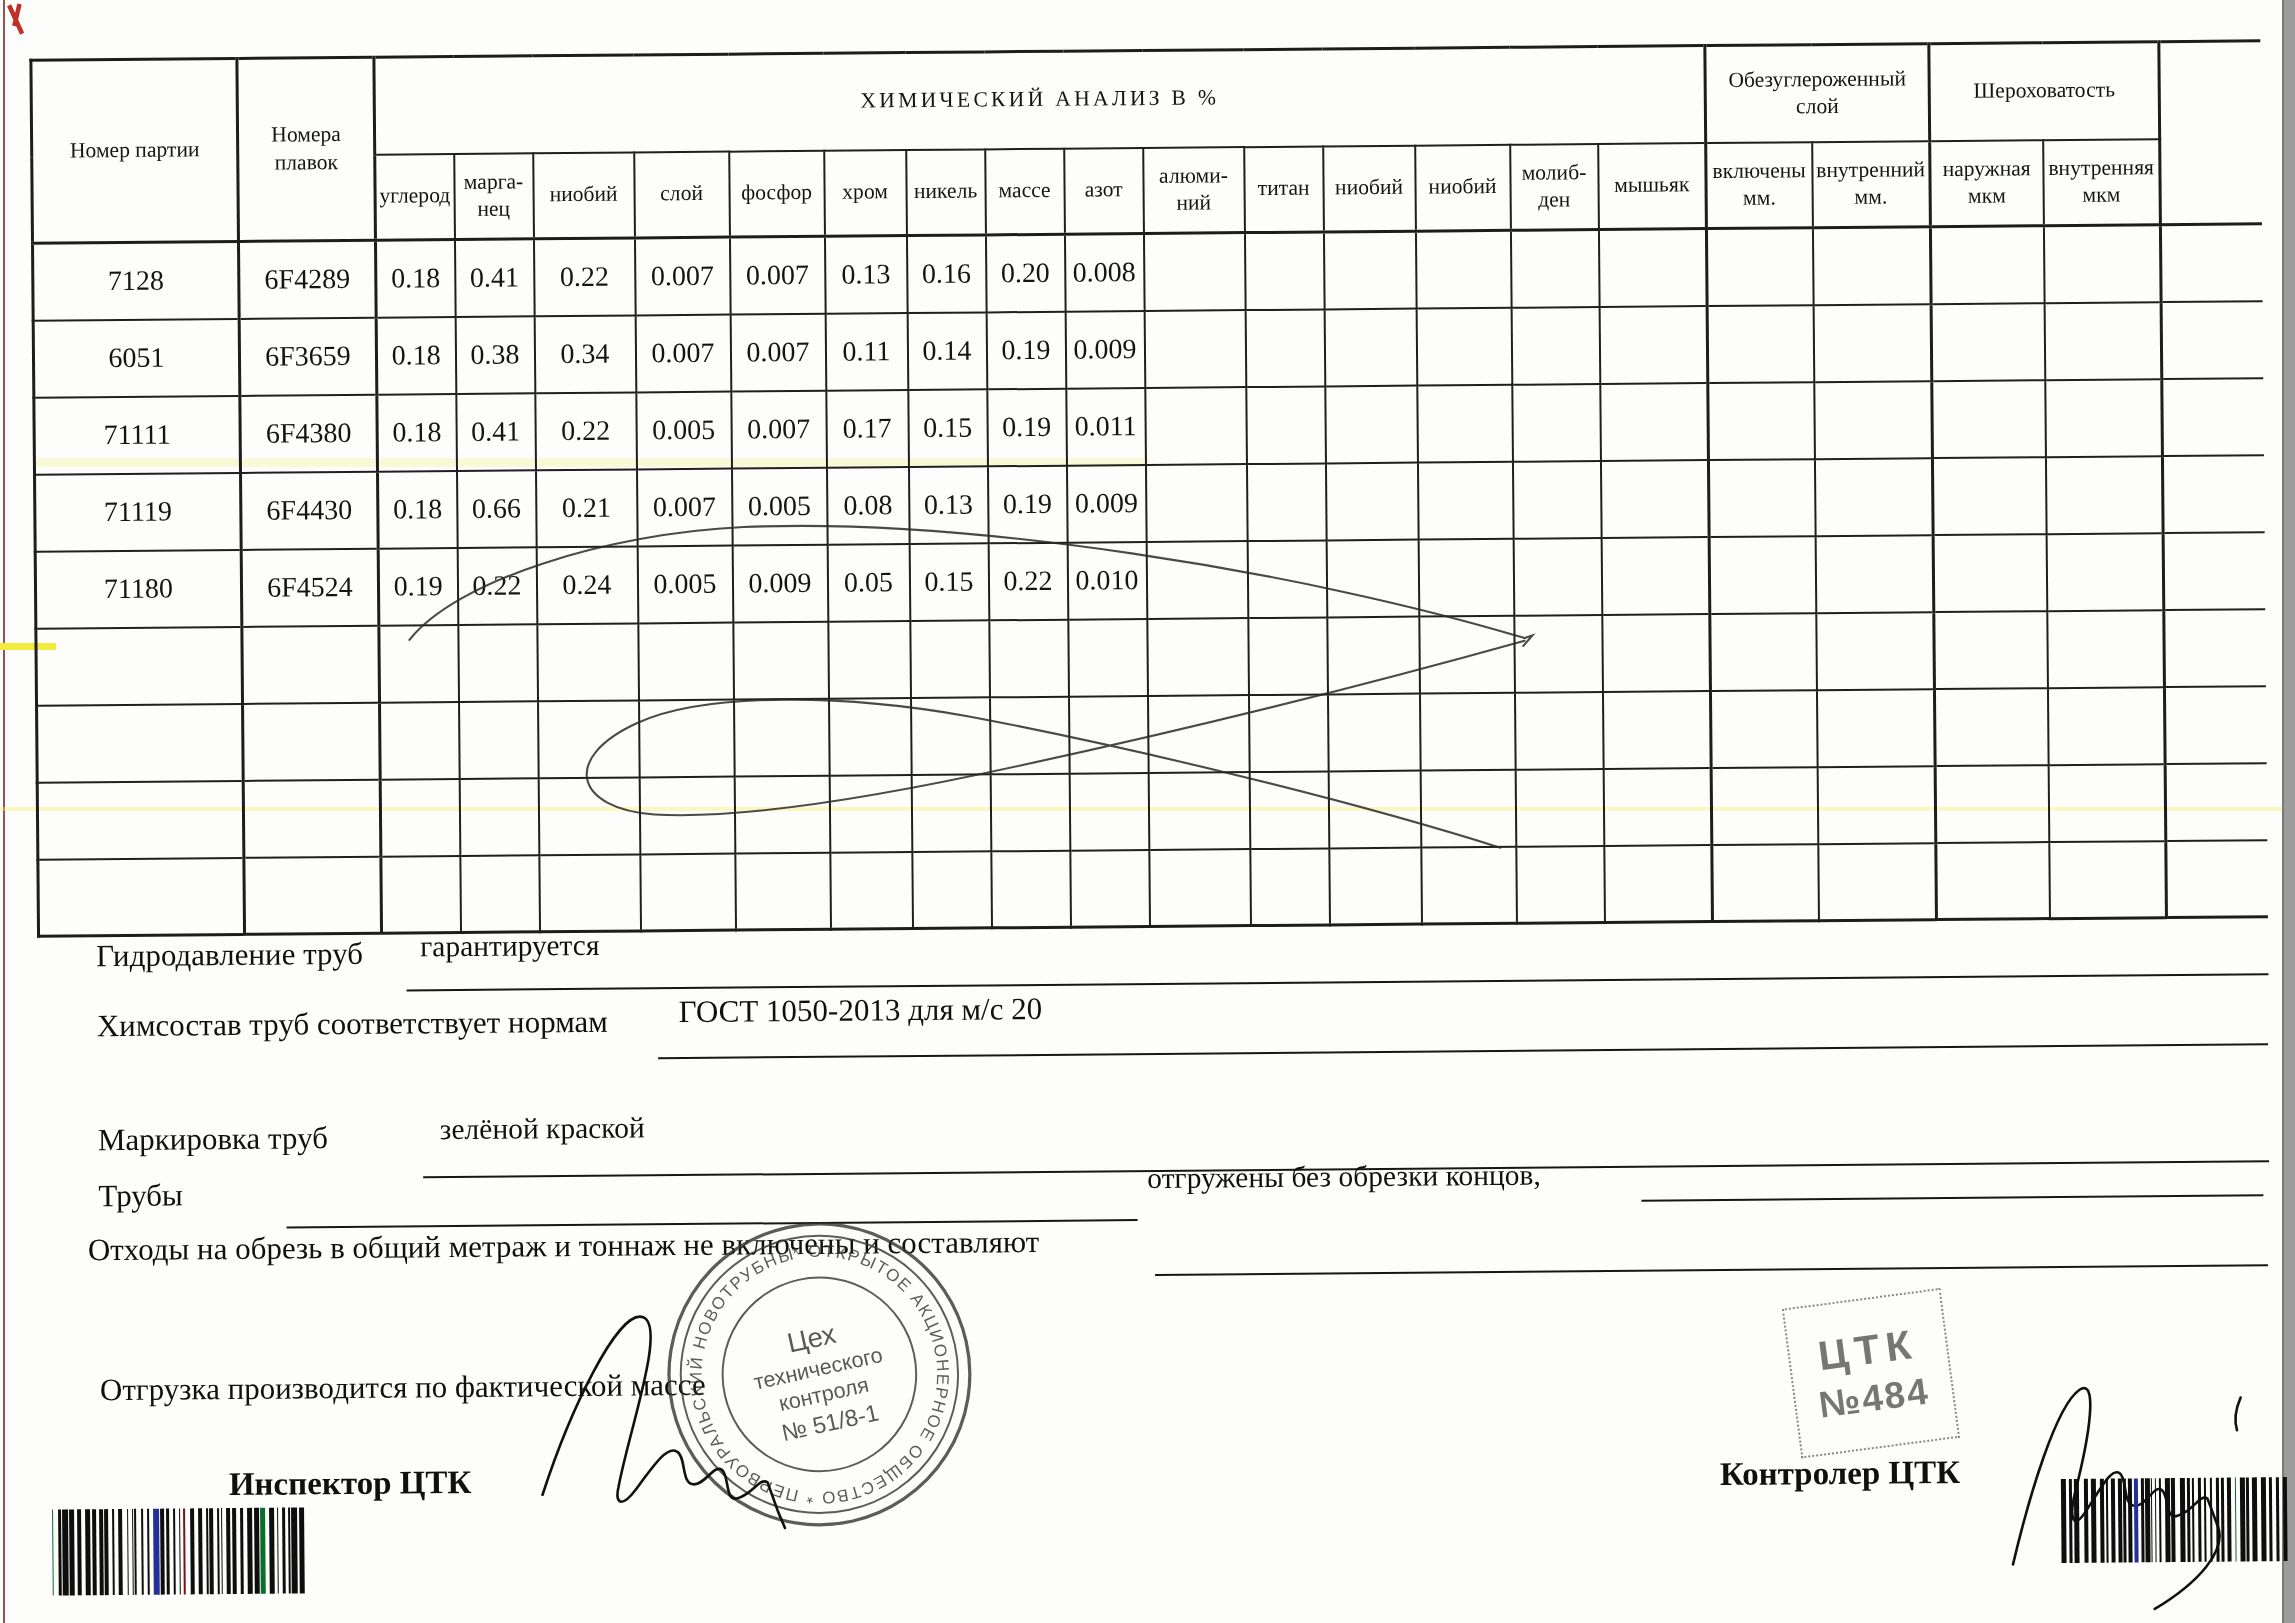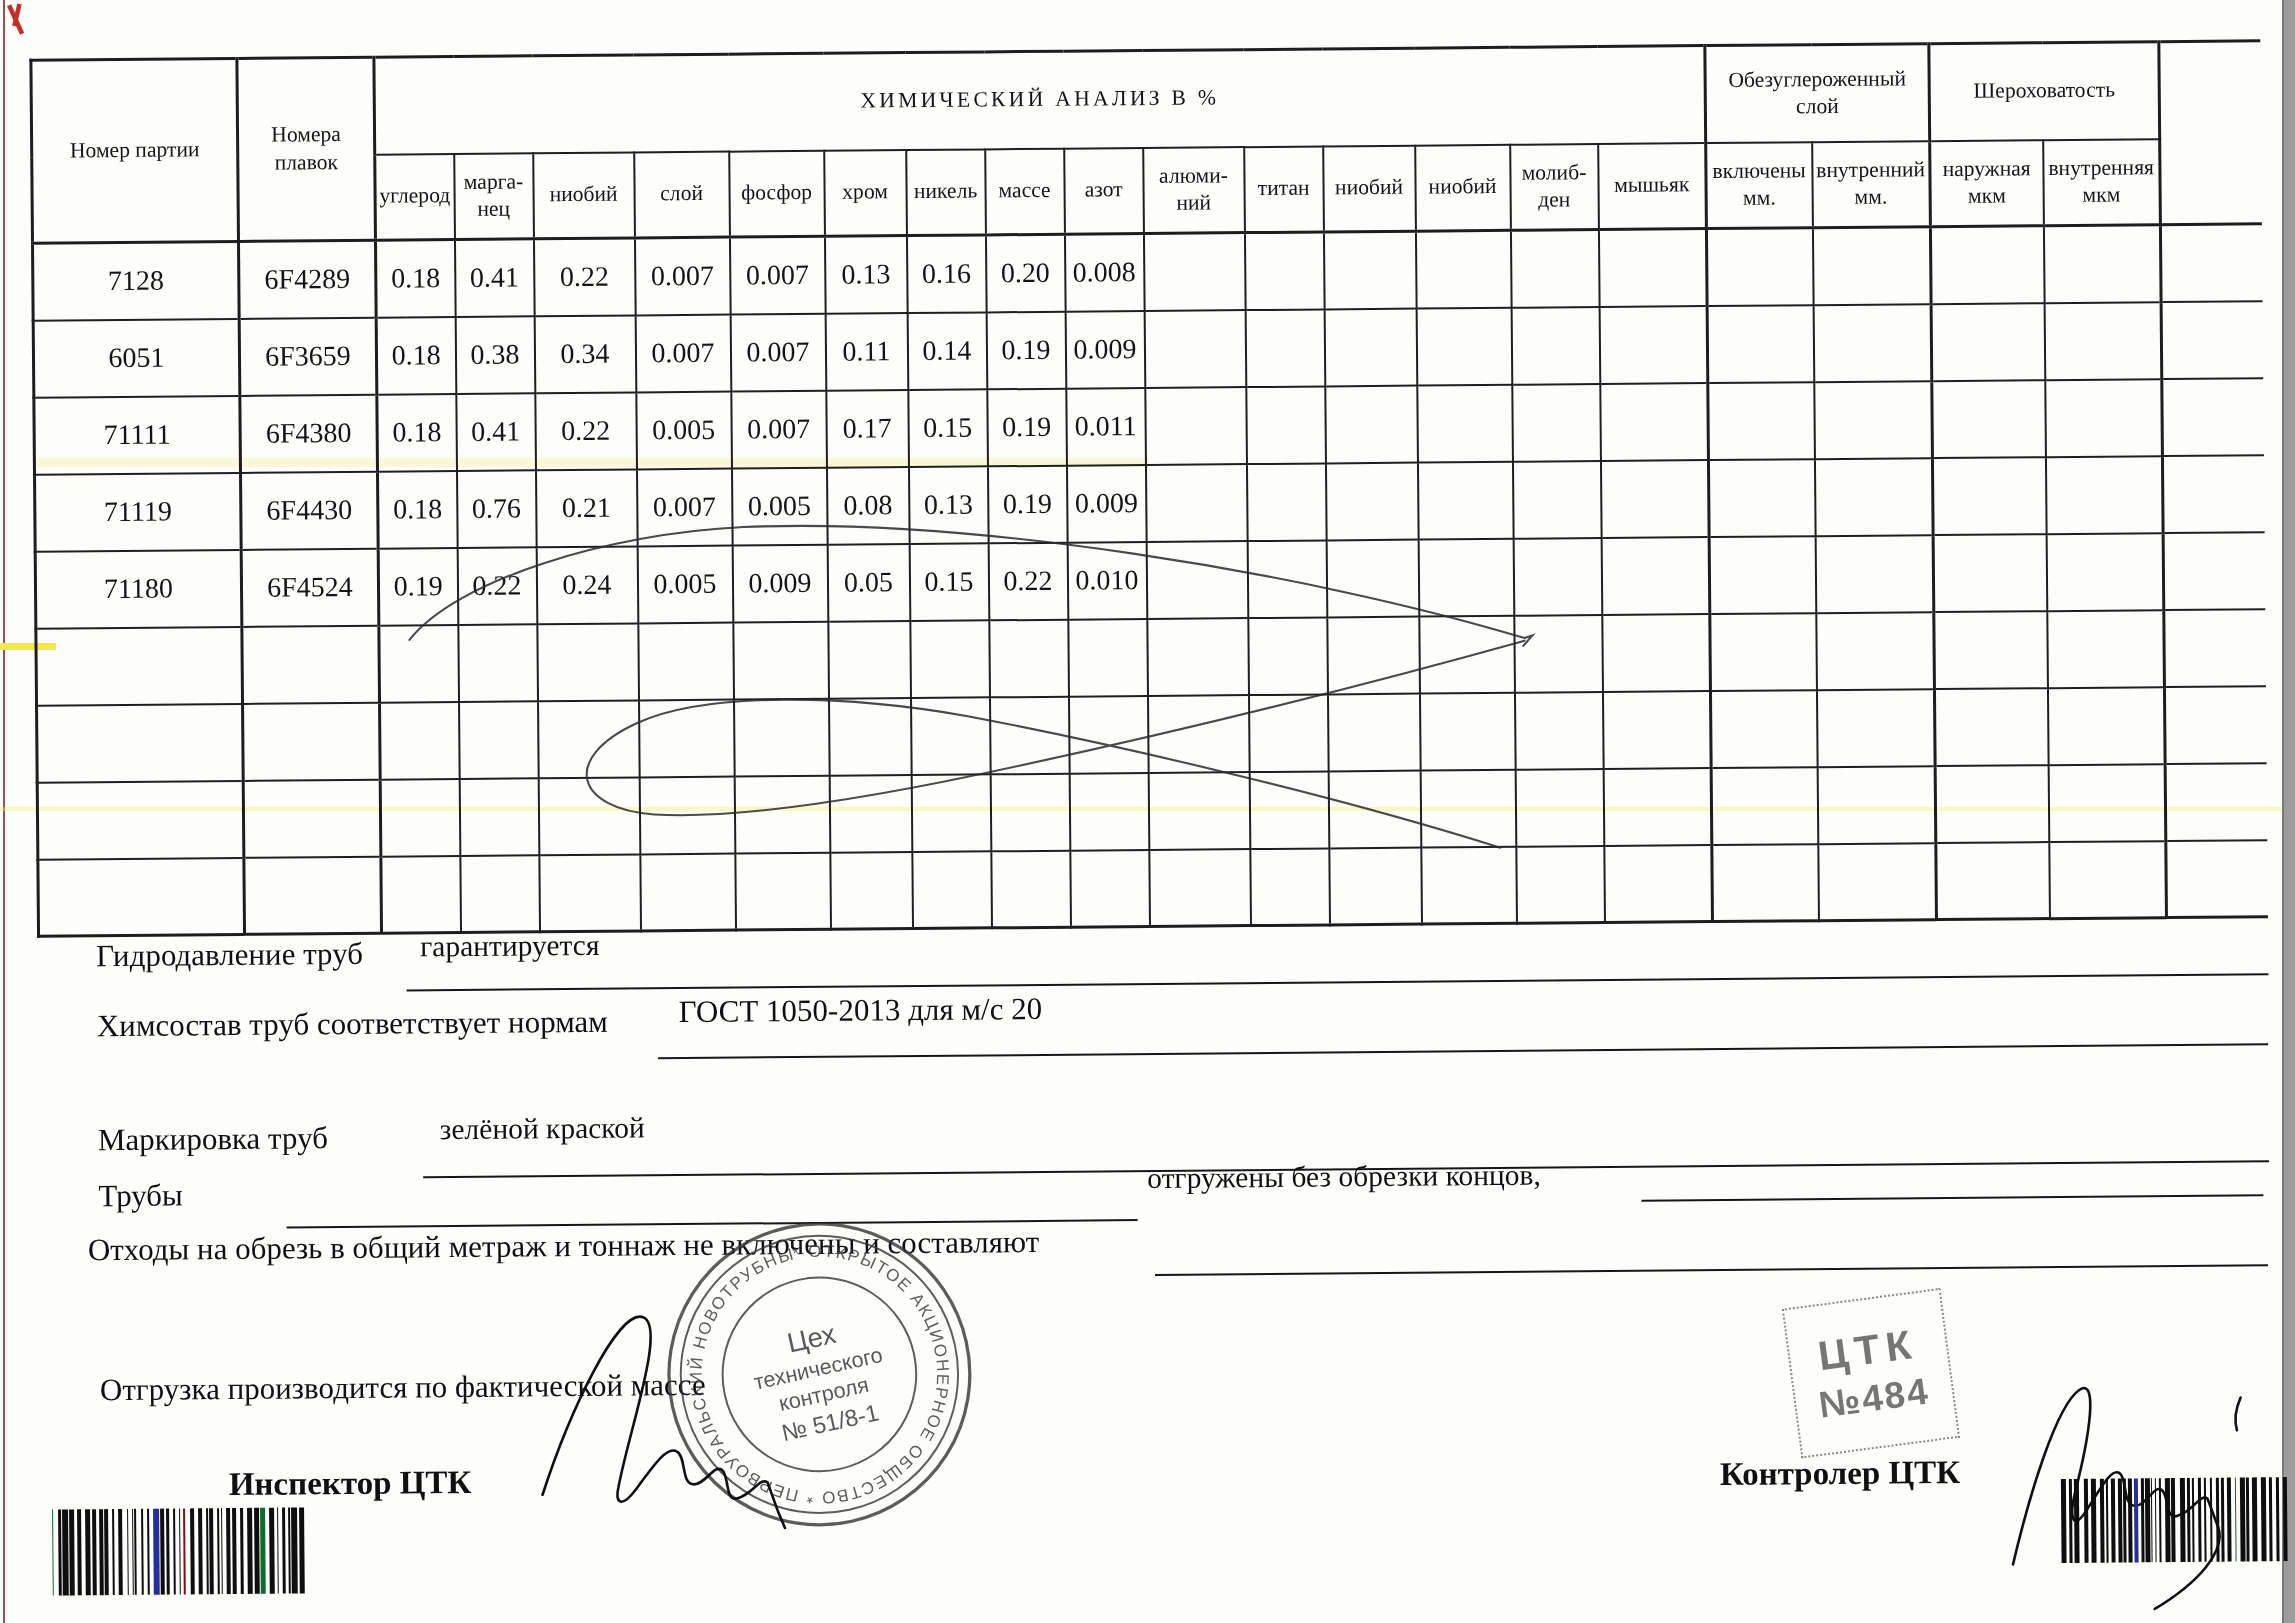--- a/index.html
+++ b/index.html
@@ -187,21 +187,21 @@
           <td class="d thickL"></td>
           <td class="d"></td>
           <td class="d thickL"></td>
           <td class="d"></td>
           <td class="d thickL open"></td>
         </tr>
         <tr>
           <td class="d">71119</td>
           <td class="d thickL">6F4430</td>
           <td class="d thickL">0.18</td>
-          <td class="d">0.76</td>
+          <td class="d">0.66</td>
           <td class="d">0.21</td>
           <td class="d">0.007</td>
           <td class="d">0.005</td>
           <td class="d">0.08</td>
           <td class="d">0.13</td>
           <td class="d">0.19</td>
           <td class="d">0.009</td>
           <td class="d"></td>
           <td class="d"></td>
           <td class="d"></td>

